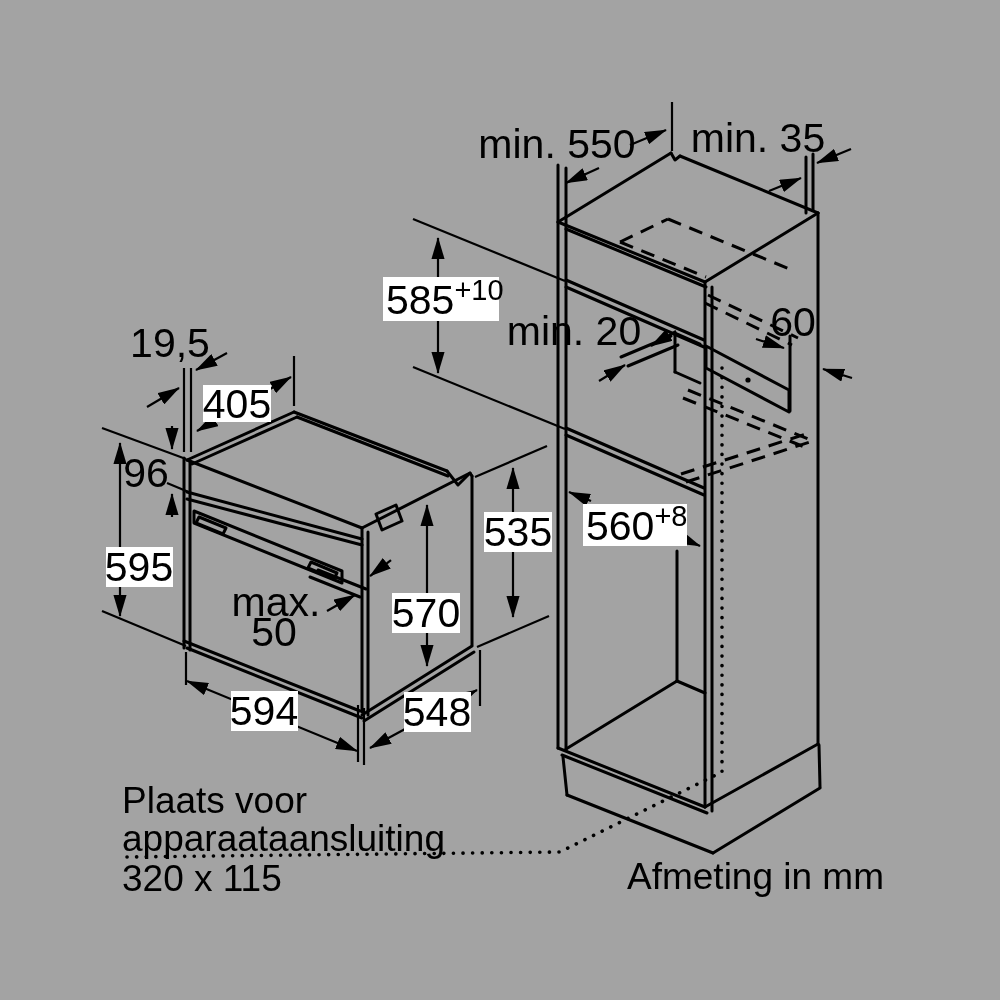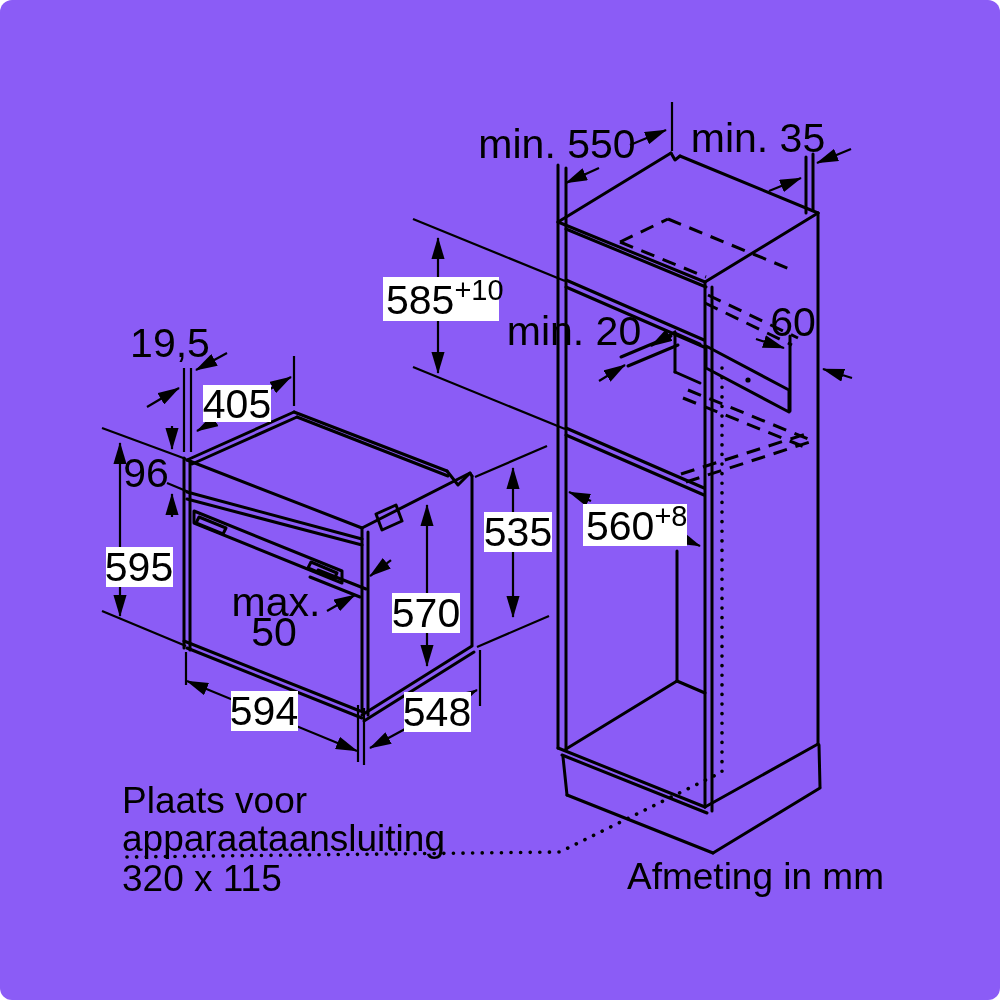--- a/index.html
+++ b/index.html
@@ -1,16 +1,16 @@
 <!DOCTYPE html>
 <html><head>
 <meta charset="utf-8">
 <style>
   html,body{margin:0;padding:0;background:#fff;}
-  .stage{width:1000px;height:1000px;position:relative;background:#8b5cf6;overflow:hidden;border-radius:12px;}
+  .stage{width:1000px;height:1000px;position:relative;background:#a3a3a3;overflow:hidden;}
   svg{display:block;}
   svg text{font-family:"Liberation Sans","DejaVu Sans",sans-serif;fill:#000;}
   .dimtxt{font-size:41px;}
   .toltxt{font-size:29px;}
   .foottxt{font-size:37px;}
   .ol{stroke:#000;stroke-width:3;fill:none;stroke-linecap:round;stroke-linejoin:round;}
   .dl{stroke:#000;stroke-width:2.2;fill:none;stroke-linecap:butt;}
   .dash{stroke:#000;stroke-width:3;fill:none;stroke-dasharray:14 9;stroke-linecap:butt;}
   .dots{stroke:#000;stroke-width:3.6;fill:none;stroke-dasharray:0.1 9.5;stroke-linecap:round;}
   .bg{fill:#fff;stroke:none;}

